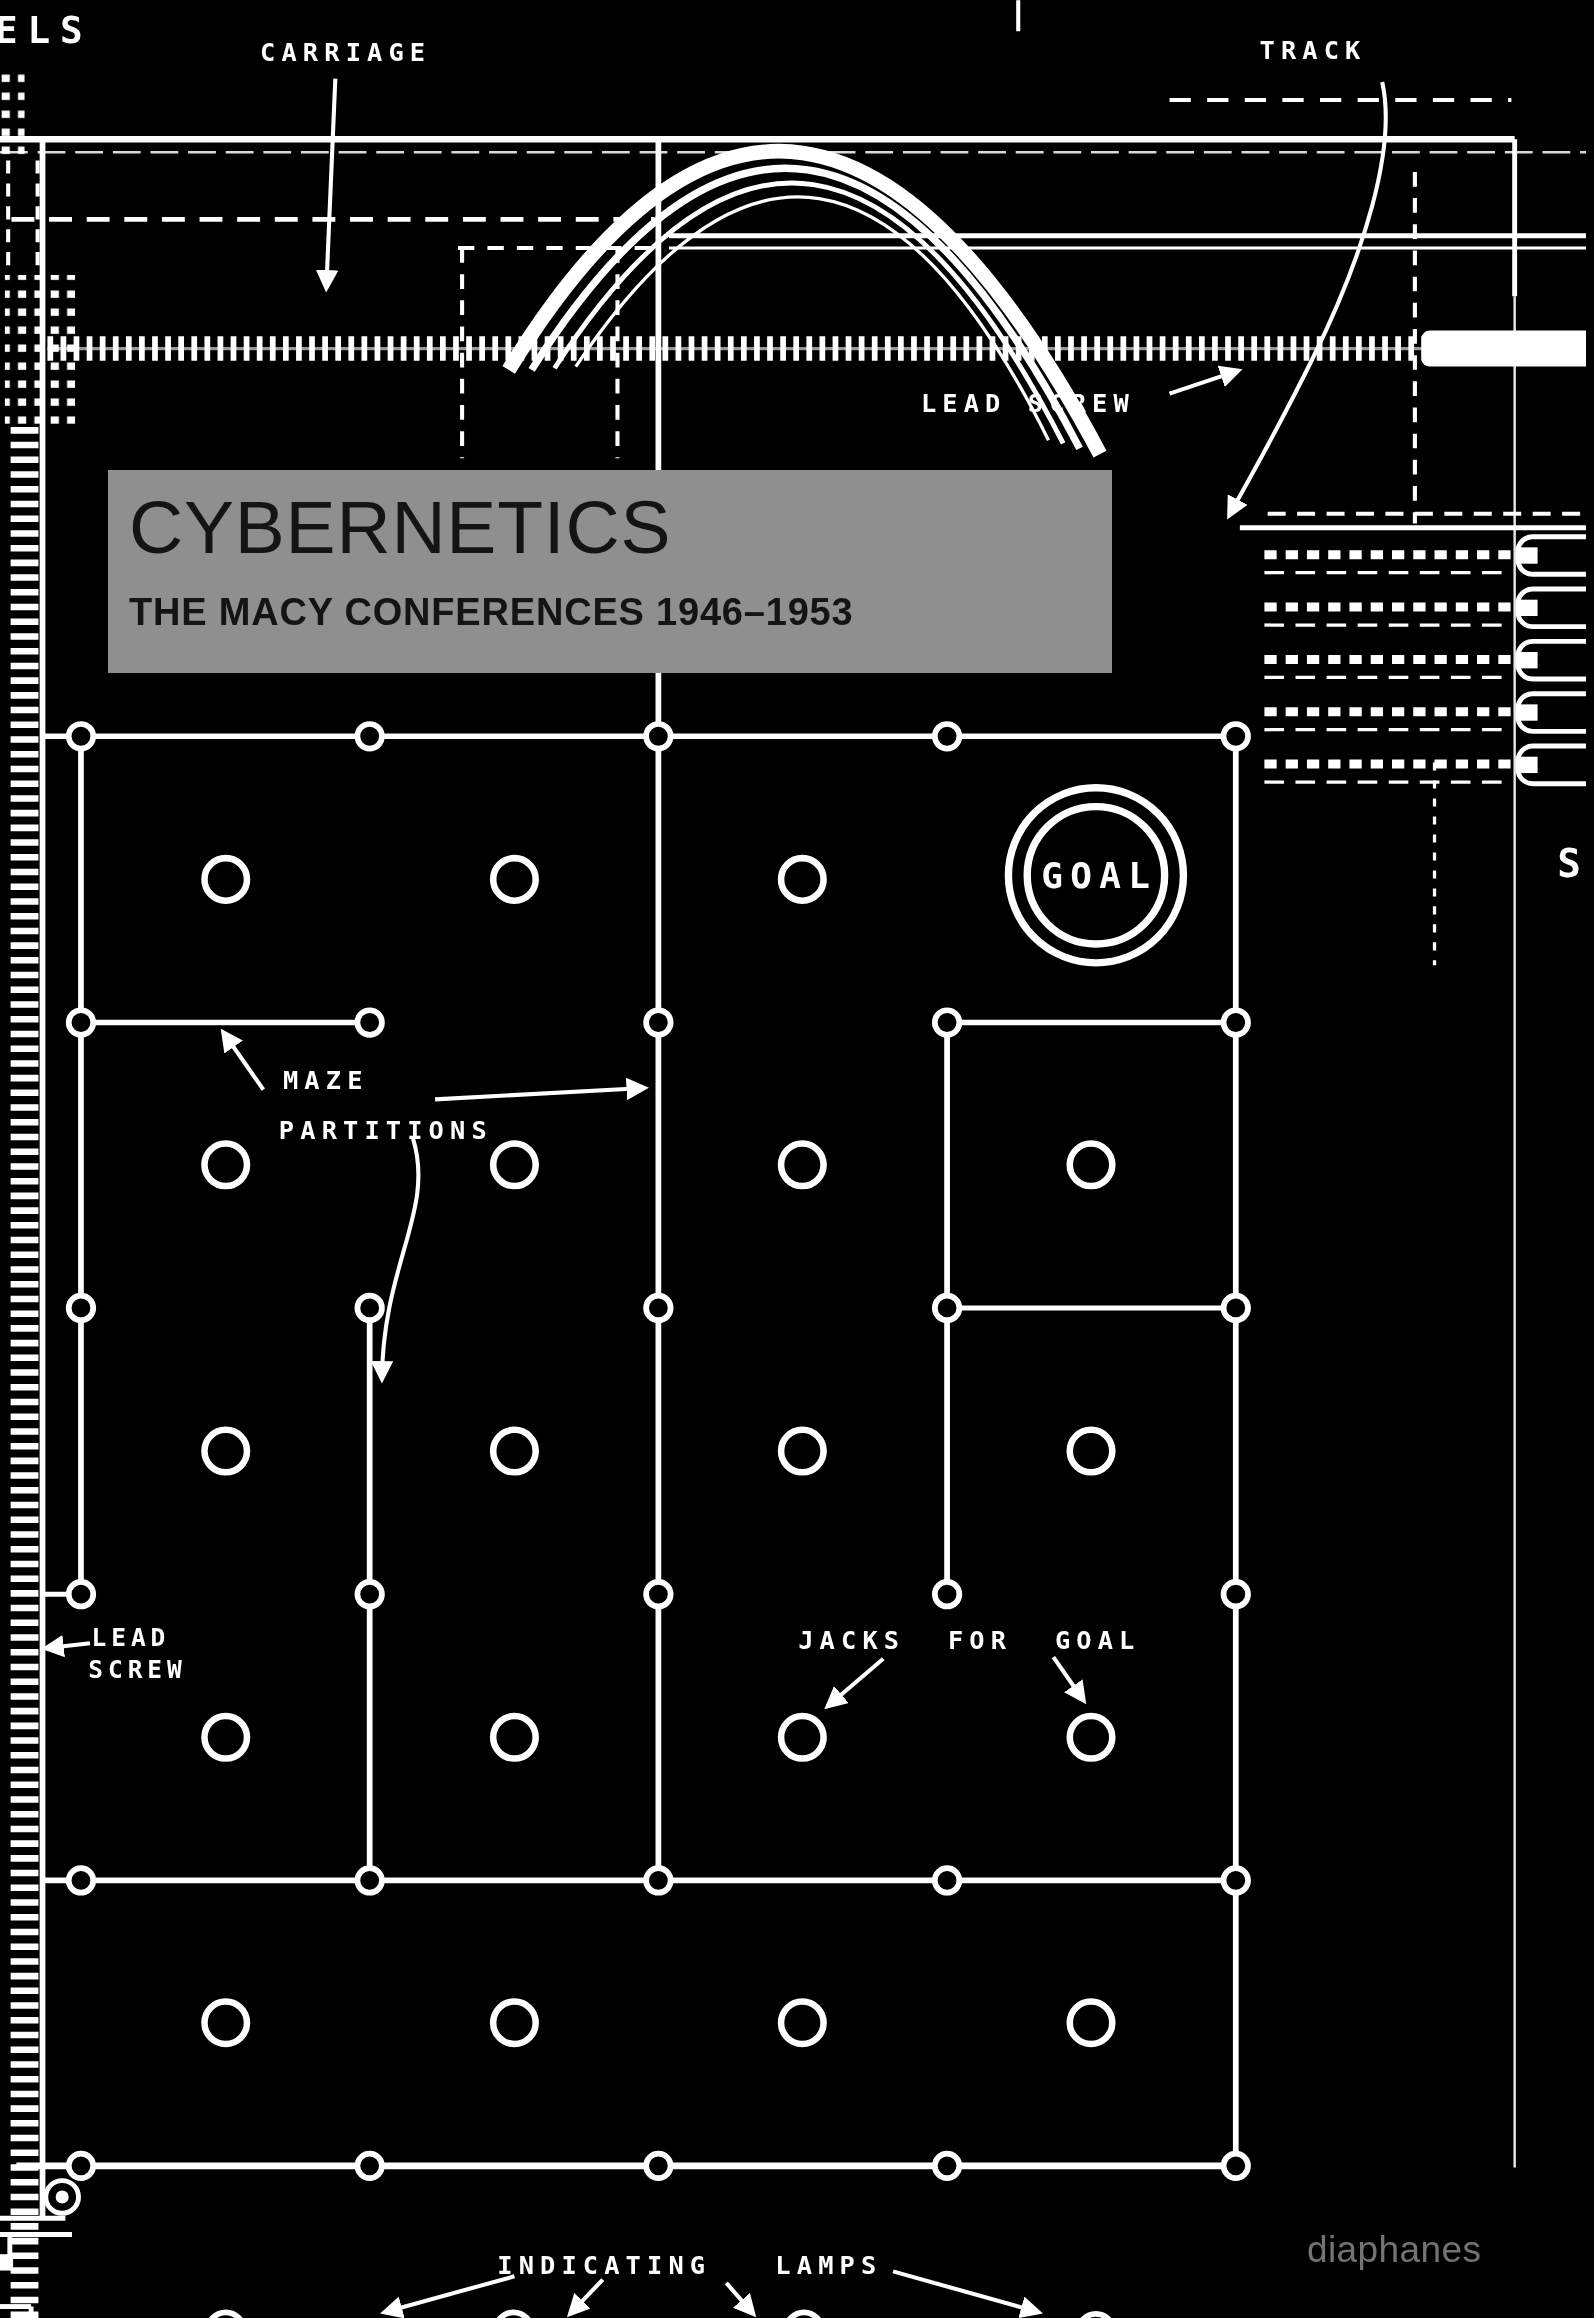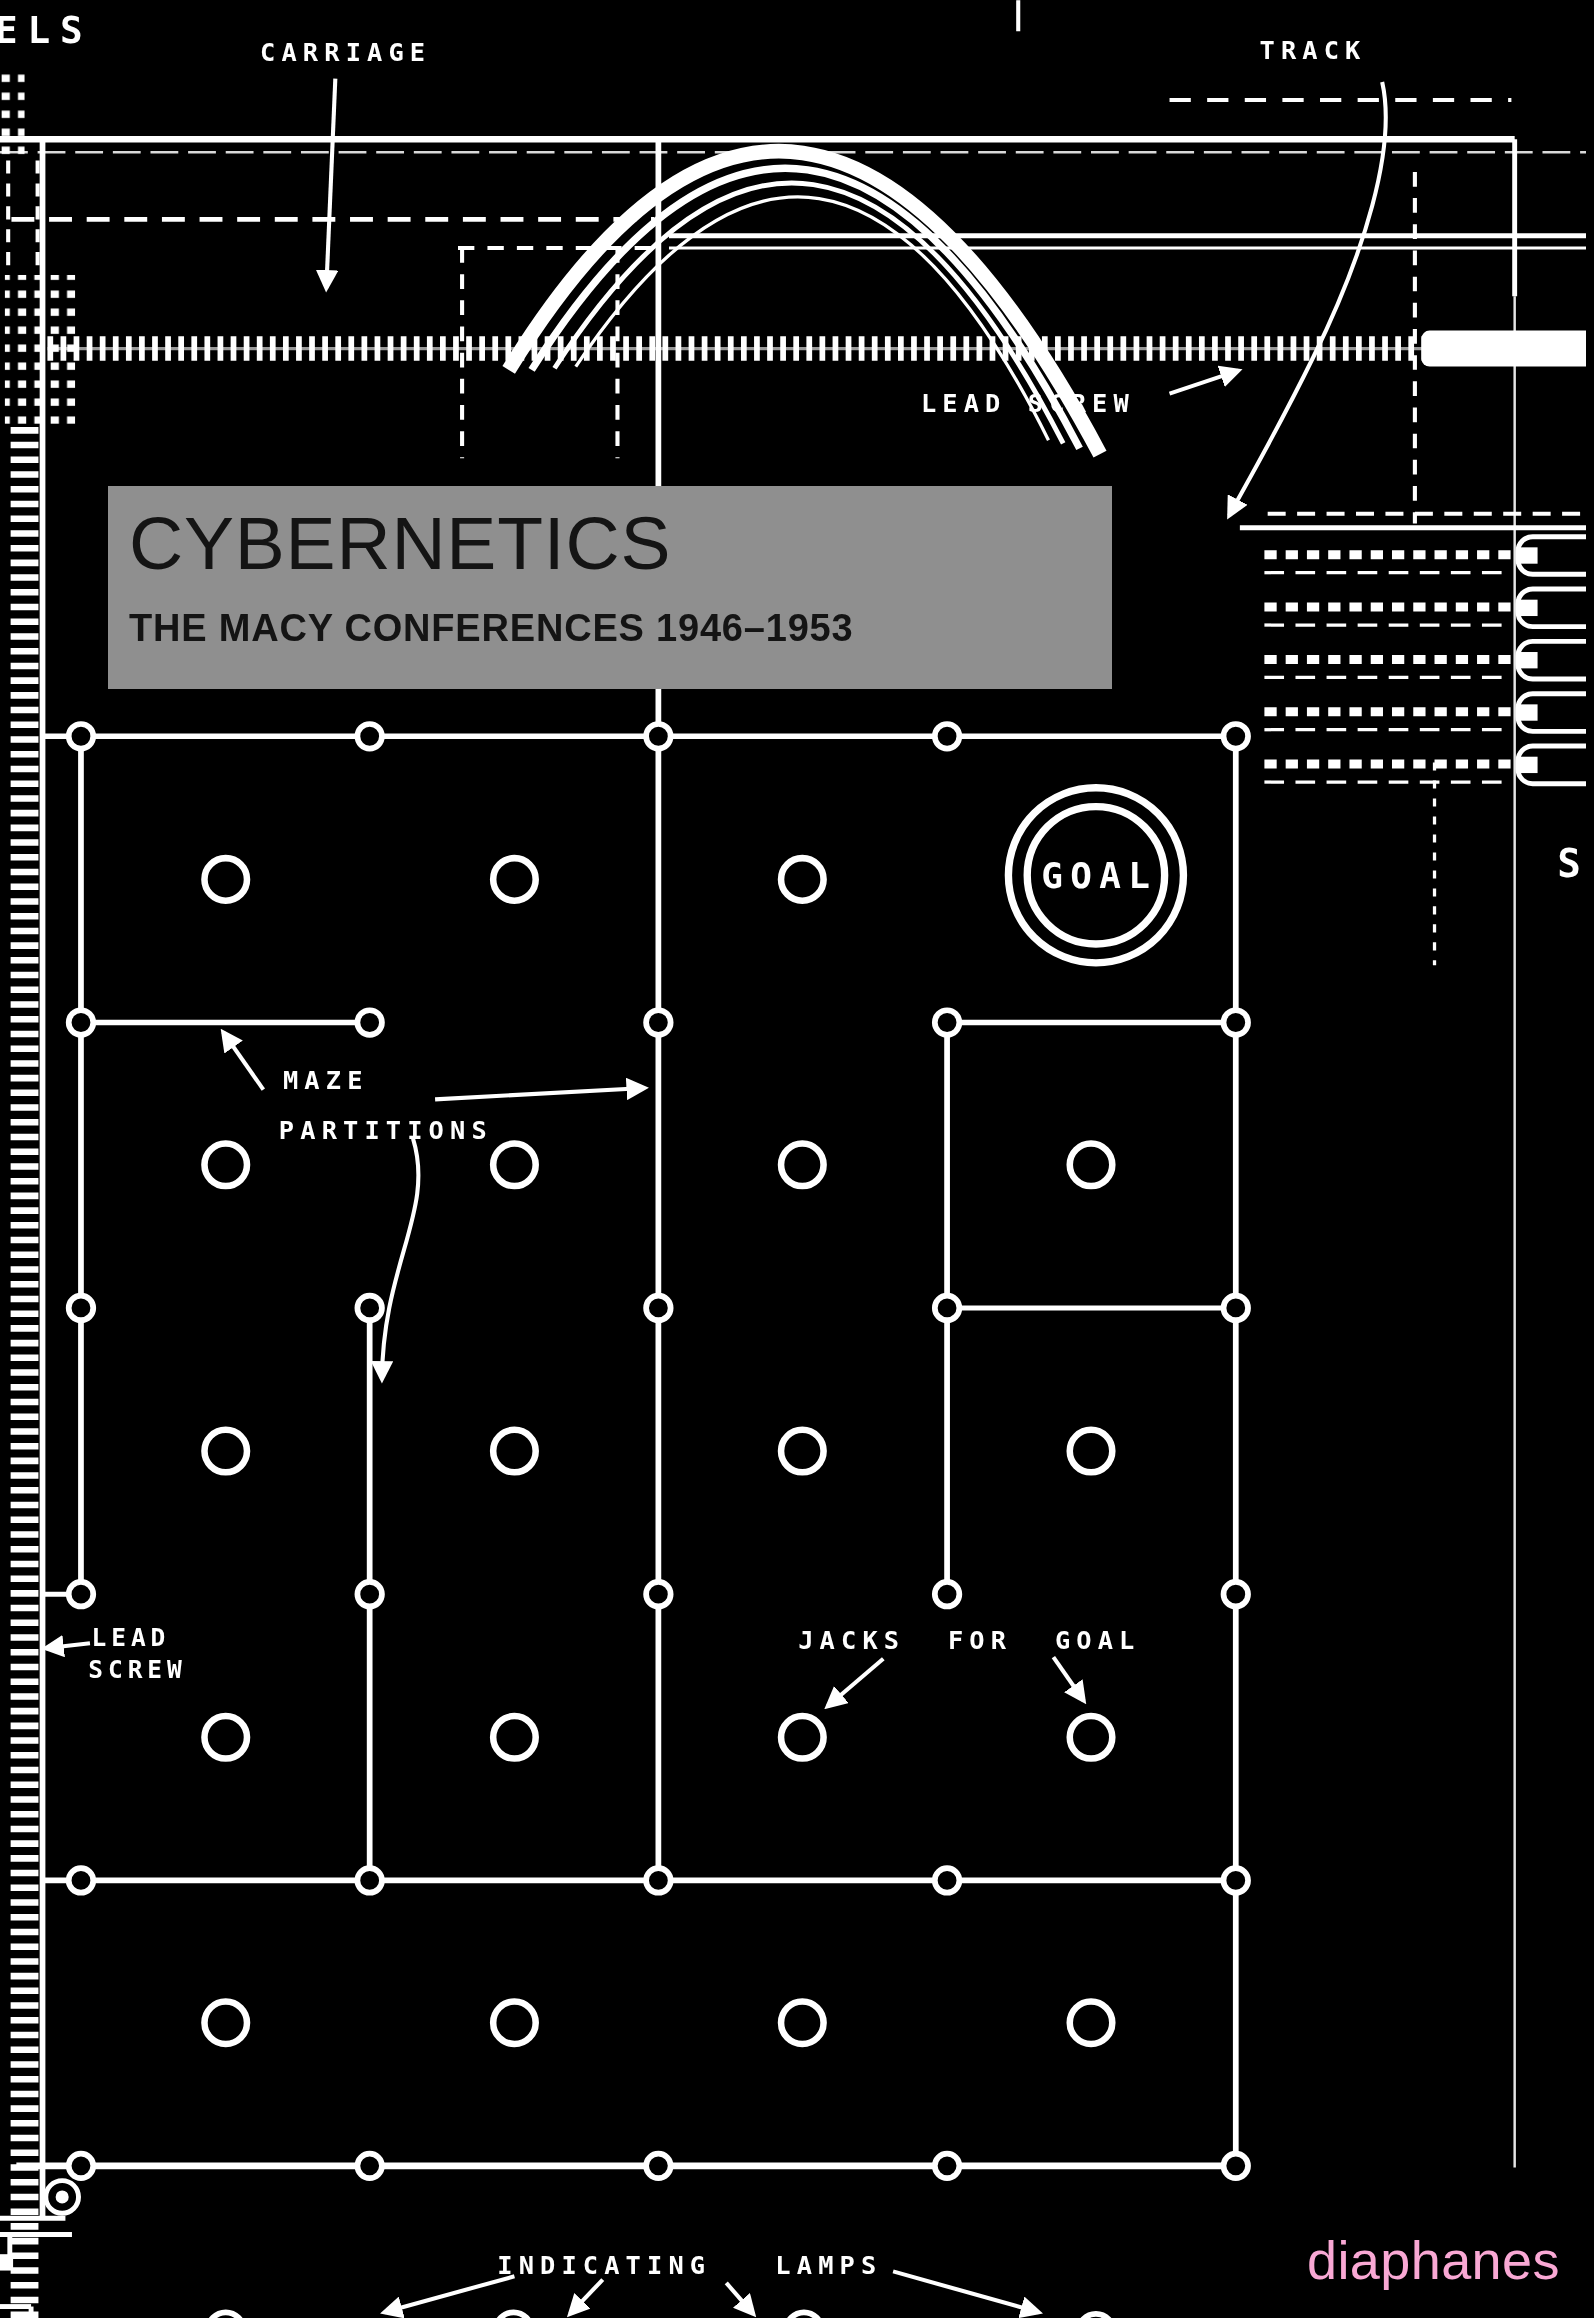--- a/index.html
+++ b/index.html
@@ -1,29 +1,29 @@
 <!DOCTYPE html>
 <html style="font-size:13px"><head>
 <meta charset="utf-8">
 <style>
   html,body{margin:0;padding:0;background:#000;}
   #cover{position:relative;width:1586px;height:2319px;background:#000;overflow:hidden;
          font-family:"Liberation Sans", sans-serif;}
   #blueprint{position:absolute;left:0;top:0;}
   .lbl{font-family:"DejaVu Sans Mono", monospace;font-weight:bold;fill:#fff;white-space:pre;}
   .panel{position:absolute;background:#8f8f8f;z-index:5;}
-  #panel-title{left:108px;top:486px;width:1004px;height:203px;}
+  #panel-title{left:108px;top:470px;width:1004px;height:203px;}
   #title-main{position:absolute;left:21px;top:18px;font-size:75px;line-height:1.05;
               letter-spacing:0.8px;color:#141414;font-weight:400;}
   #title-sub{position:absolute;left:21px;top:121px;font-size:38px;letter-spacing:0.8px;
              color:#141414;font-weight:700;}
   #panel-trans{left:108px;top:763px;width:626px;height:143px;}
   #trans-inner{position:absolute;left:23px;top:13px;font-size:38px;line-height:59px;
                color:#141414;font-weight:400;}
-  #publisher{position:absolute;left:1307px;top:2229px;font-size:54px;color:#f9a8d4;
+  #publisher{position:absolute;left:1307px;top:2229px;font-size:37px;color:#737373;
              z-index:6;letter-spacing:0.4px;}
 </style>
 </head>
 <body>
 
 <div id="cover">
 
   <svg id="blueprint" width="1594" height="2319" viewBox="0 0 1949 2835">
     <defs>
       <marker id="ah" viewBox="0 0 10 10" refX="8" refY="5" markerWidth="5.5" markerHeight="5.5" orient="auto">

